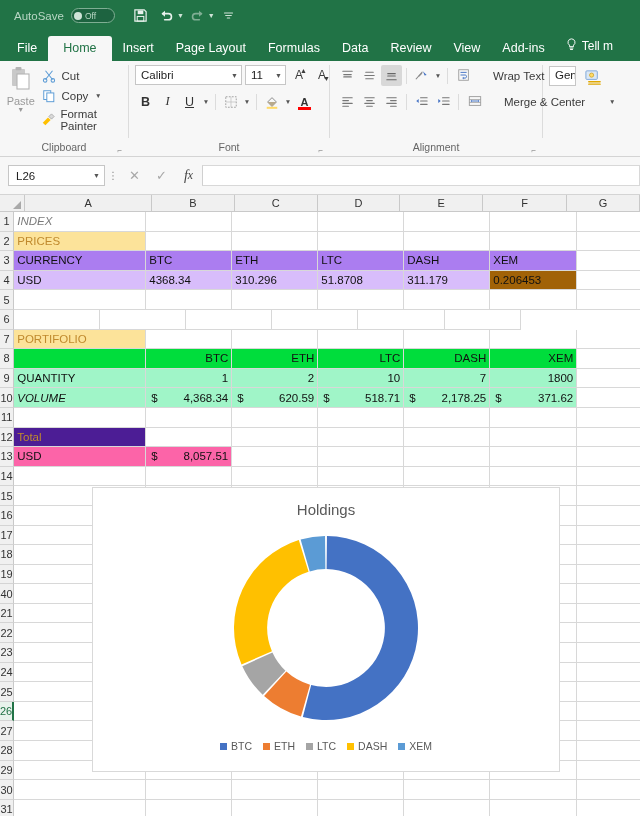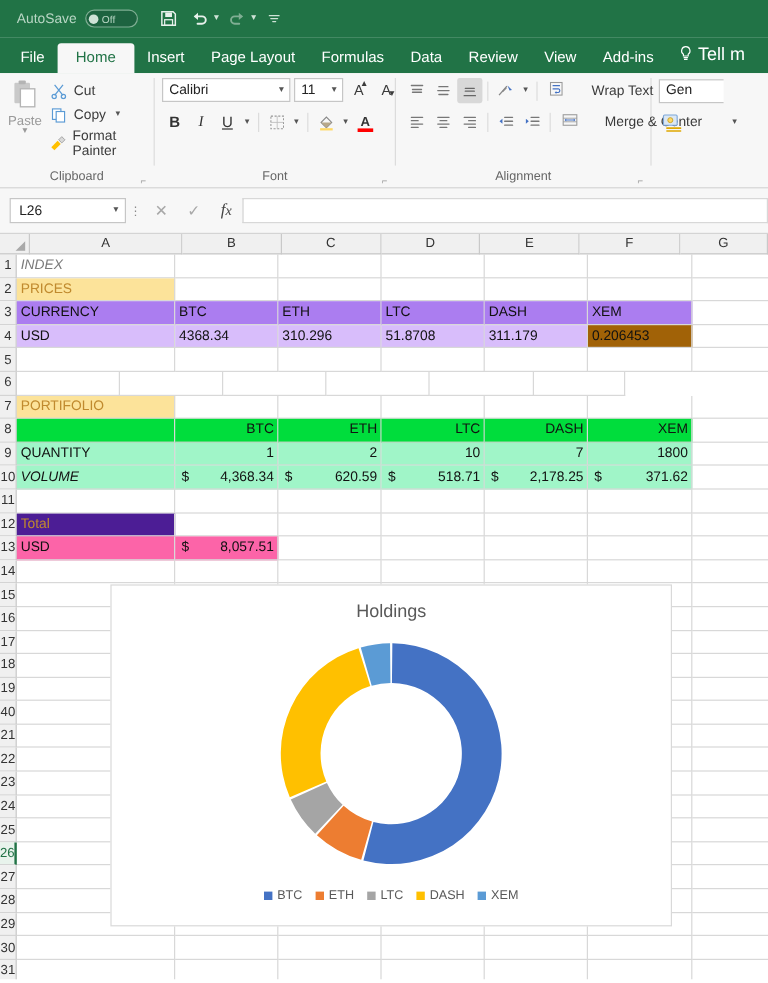--- a/index.html
+++ b/index.html
@@ -42,21 +42,21 @@
   .tab {
     font-size: 12.5px; color: #ffffff; padding: 6px 11px 7px 11px;
     line-height: 1; white-space: nowrap;
   }
   .tab.active {
     background: #f7f7f7; color: #217346; border-radius: 3px 3px 0 0;
     padding: 6px 15px 7px 15px;
   }
   .tellme { display: flex; align-items: center; gap: 5px; padding: 6px 4px 7px 10px; }
   .tellme .bulb { font-size: 12px; color: #ffffff; }
-  .tellme span.t { font-size: 15px; color: #ffffff; white-space: nowrap; }
+  .tellme span.t { font-size: 12px; color: #ffffff; white-space: nowrap; }
 
   
   .ribbon {
     height: 96px; background: #f7f7f7; border-bottom: 1px solid #d4d4d4;
     display: flex; position: relative;
   }
   .group { position: relative; display: flex; flex-direction: column; height: 100%; }
   .group-body { flex: 1; display: flex; align-items: flex-start; padding-top: 3px; }
   .group-label {
     height: 15px; font-size: 10.5px; color: #666; text-align: center;
@@ -450,21 +450,21 @@
       </div>
     </div>
     <div class="group-label">
       <span>Alignment</span>
       <span class="dlgbtn">⌐</span>
     </div>
   </div>
   <div class="group-sep"></div>
 
   <div class="group numg">
-    <div class="group-body" style="flex-direction:column;padding-top:0;">
+    <div class="group-body" style="padding-top:0;">
       <div class="numcombo">Gen</div>
       <div class="numrow2">
         <svg width="19" height="19" viewBox="0 0 20 20">
             <rect x="2" y="3" width="12" height="9" rx="1" fill="#dbe7f3" stroke="#7da7d9" stroke-width="1"></rect>
             <circle cx="8" cy="7.5" r="2.2" fill="#ffd966" stroke="#c9a227" stroke-width=".8"></circle>
             <path d="M5 14.5h12M5 17h12" stroke="#e0a800" stroke-width="1.4" stroke-linecap="round"></path>
           </svg>
       </div>
     </div>
     <div class="group-label"></div>

